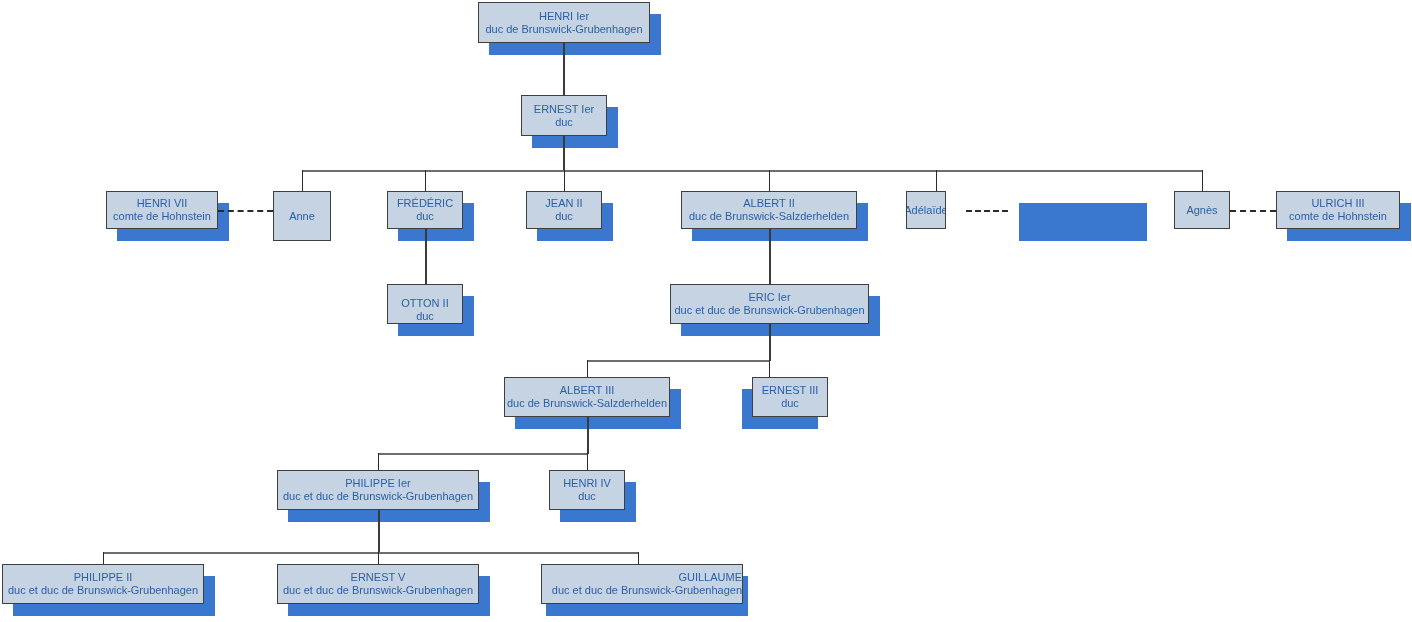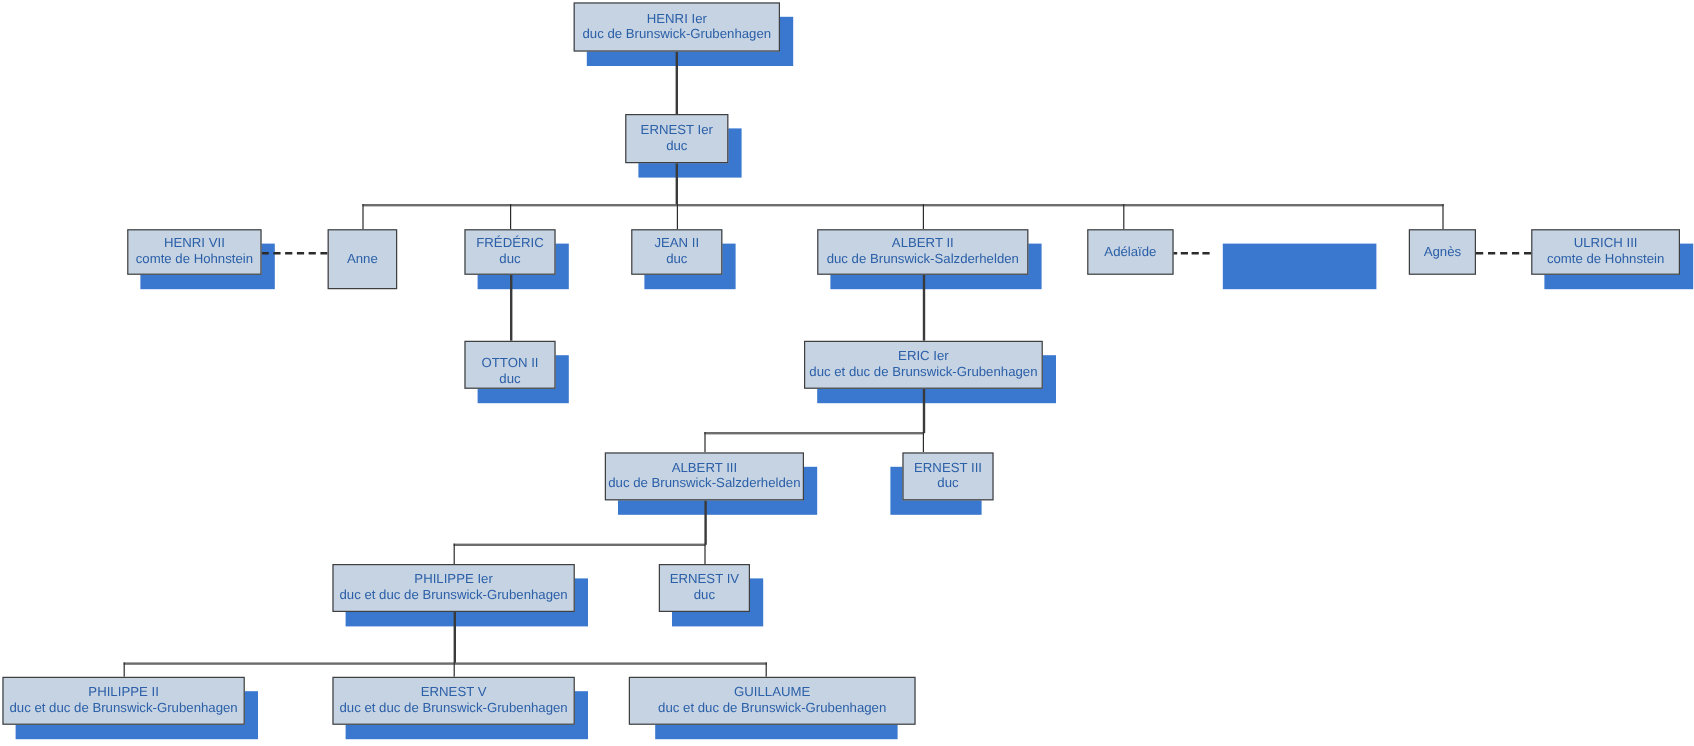--- a/index.html
+++ b/index.html
@@ -137,21 +137,21 @@
     <span class="line2">duc</span>
   </div>
   <div class="node" style="left:526px; top:191px; width:76px; height:38px;">
     <span class="line1">JEAN II</span>
     <span class="line2">duc</span>
   </div>
   <div class="node" style="left:681px; top:191px; width:176px; height:38px;">
     <span class="line1">ALBERT II</span>
     <span class="line2">duc de Brunswick-Salzderhelden</span>
   </div>
-  <div class="node" style="left:906px; top:191px; width:72px; height:38px;">
+  <div class="node" style="left:906px; top:191px; width:40px; height:38px;">
     <span class="line1">Adélaïde</span>
   </div>
   <div class="node" style="left:1174px; top:191px; width:56px; height:38px;">
     <span class="line1">Agnès</span>
   </div>
   <div class="node" style="left:1276px; top:191px; width:124px; height:38px;">
     <span class="line1">ULRICH III</span>
     <span class="line2">comte de Hohnstein</span>
   </div>
   <div class="node" style="left:387px; top:284px; width:76px; height:40px;justify-content:flex-end;">
@@ -168,29 +168,29 @@
   </div>
   <div class="node" style="left:752px; top:377px; width:76px; height:40px;">
     <span class="line1">ERNEST III</span>
     <span class="line2">duc</span>
   </div>
   <div class="node" style="left:277px; top:470px; width:202px; height:40px;">
     <span class="line1">PHILIPPE Ier</span>
     <span class="line2">duc et duc de Brunswick-Grubenhagen</span>
   </div>
   <div class="node" style="left:549px; top:470px; width:76px; height:40px;">
-    <span class="line1">ERNEST IV</span>
+    <span class="line1">HENRI IV</span>
     <span class="line2">duc</span>
   </div>
   <div class="node" style="left:2px; top:564px; width:202px; height:40px;">
     <span class="line1">PHILIPPE II</span>
     <span class="line2">duc et duc de Brunswick-Grubenhagen</span>
   </div>
   <div class="node" style="left:277px; top:564px; width:202px; height:40px;">
     <span class="line1">ERNEST V</span>
     <span class="line2">duc et duc de Brunswick-Grubenhagen</span>
   </div>
-  <div class="node" style="left:524px; top:564px; width:239px; height:40px;">
+  <div class="node" style="left:541px; top:564px; width:202px; height:40px;align-items:flex-end;">
     <span class="line1">GUILLAUME</span>
     <span class="line2">duc et duc de Brunswick-Grubenhagen</span>
   </div>
 
 </div>
 
 </body></html>

